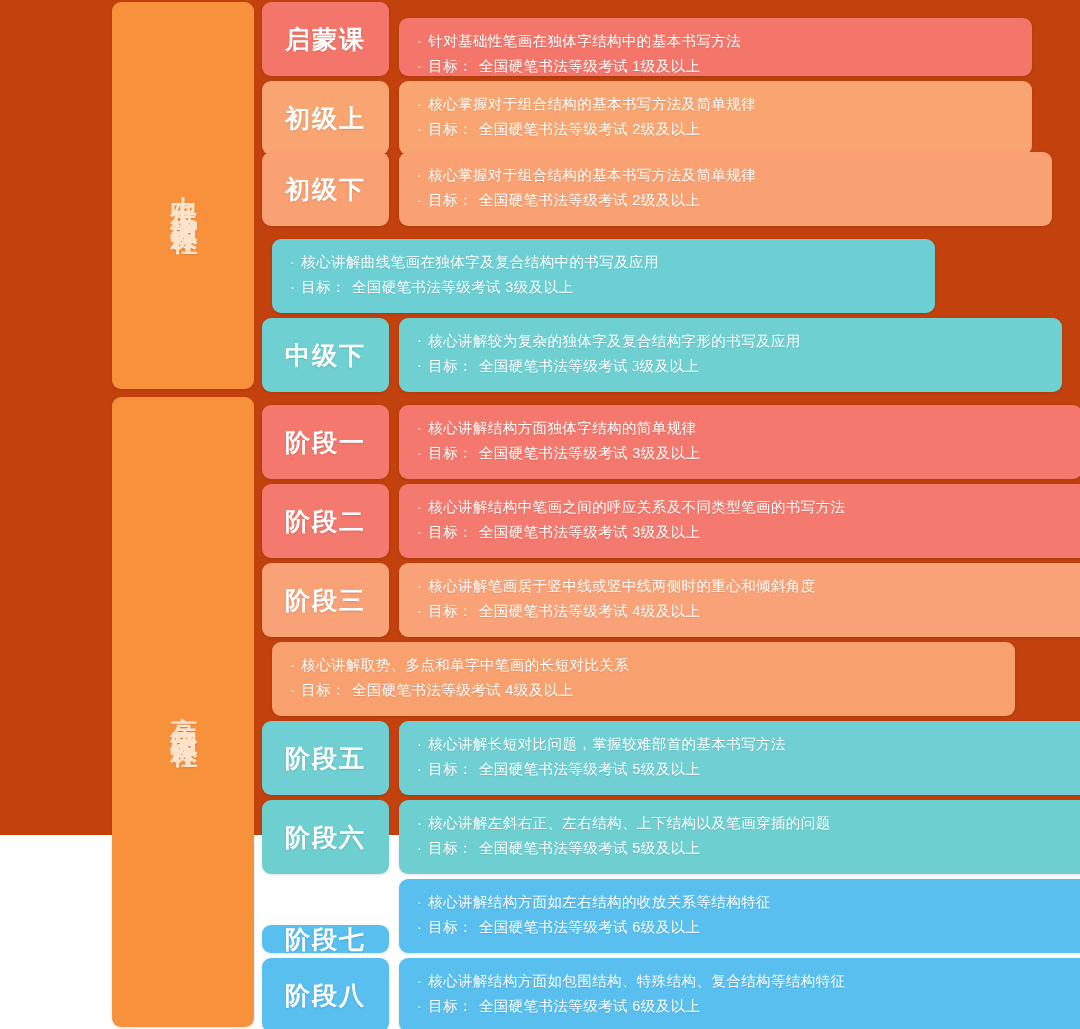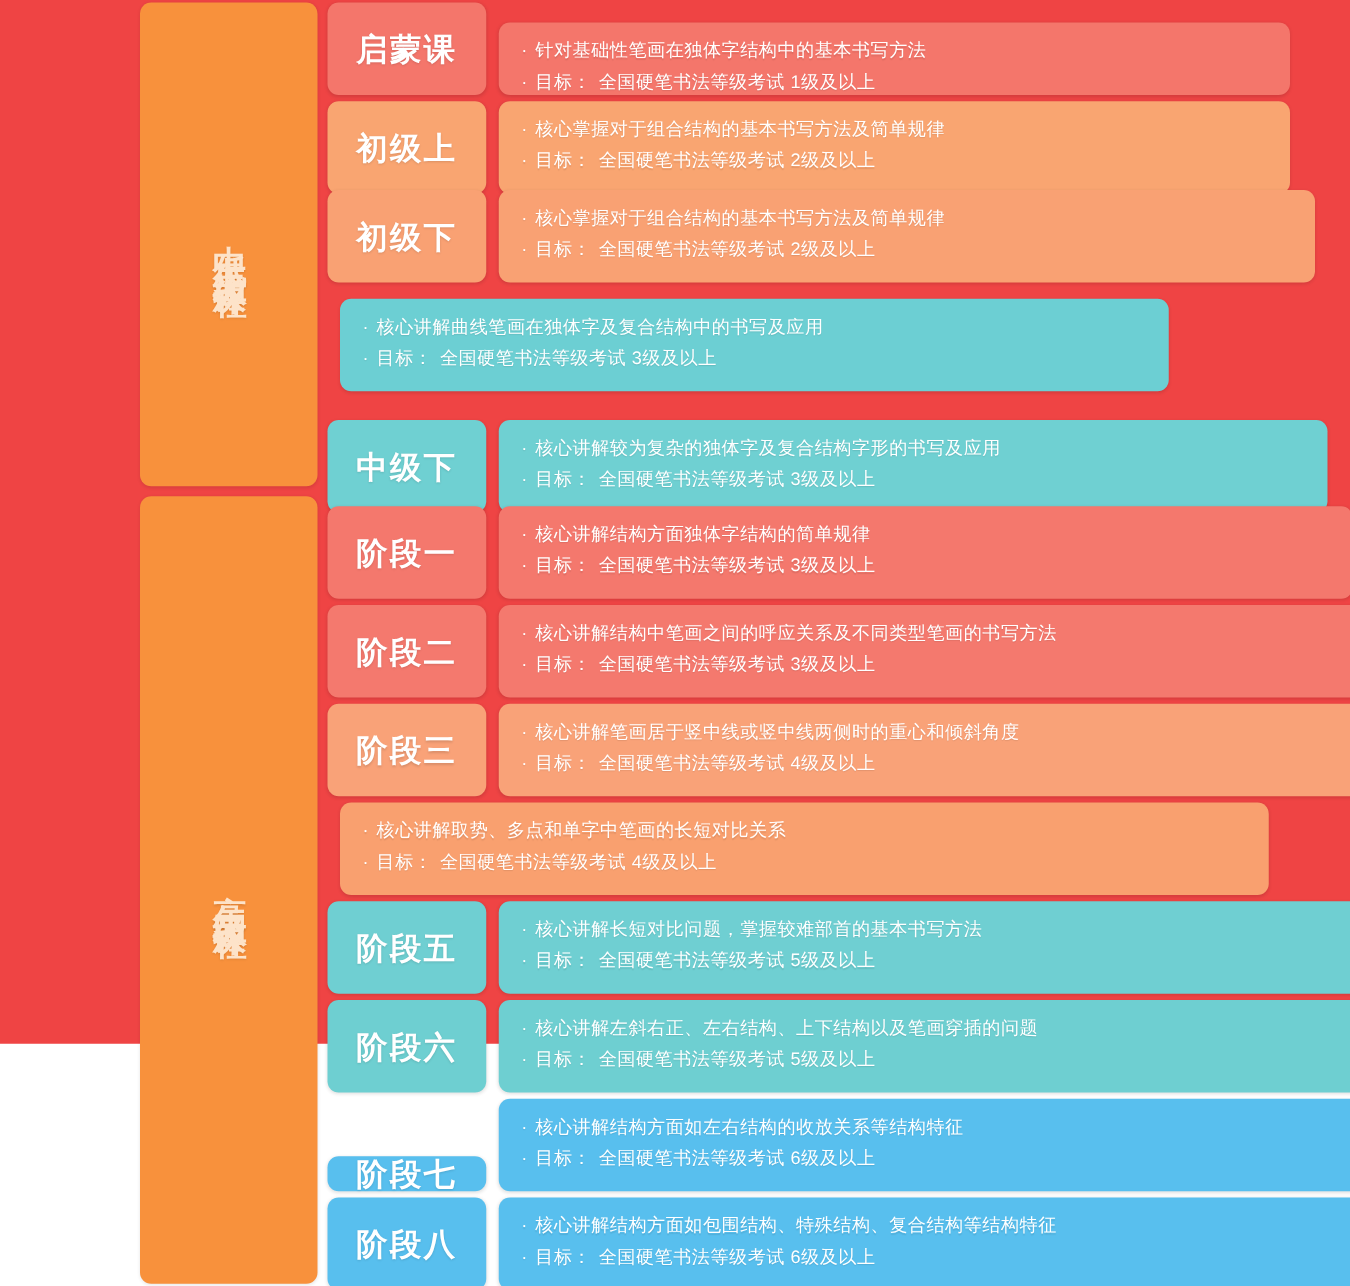--- a/index.html
+++ b/index.html
@@ -12,21 +12,21 @@
     width: 1080px;
     height: 1029px;
     font-family: "Liberation Sans", "DejaVu Sans", sans-serif;
     overflow: hidden;
   }
 
   #chart {
     position: relative;
     width: 1080px;
     height: 835px;
-    background: #ef4444;
+    background: #c2410c;
   }
 
   
   .group-banner {
     position: absolute;
     left: 112px;
     width: 142px;
     border-radius: 9px;
     background: #f8913c;
     display: flex;
@@ -130,21 +130,21 @@
           <div class="desc-line"><span class="dot">·</span><span>核心掌握对于组合结构的基本书写方法及简单规律</span></div>
           <div class="desc-line"><span class="dot">·</span><span class="goal-label">目标：</span><span>全国硬笔书法等级考试 2级及以上</span></div>
         </div>
       </div>
       <div class="row" style="top: 239px;">
         <div class="desc-card" style="background: rgb(108, 207, 211); width: 663px;">
           <div class="desc-line"><span class="dot">·</span><span>核心讲解曲线笔画在独体字及复合结构中的书写及应用</span></div>
           <div class="desc-line"><span class="dot">·</span><span class="goal-label">目标：</span><span>全国硬笔书法等级考试 3级及以上</span></div>
         </div>
       </div>
-      <div class="row" style="top: 336px;">
+      <div class="row" style="top: 318px; font-family: Liberation Serif, serif;">
         <div class="stage-chip" style="background: rgb(111, 208, 210);">中级下</div>
         <div class="desc-card" style="background: rgb(111, 208, 210); width: 663px;">
           <div class="desc-line"><span class="dot">·</span><span>核心讲解较为复杂的独体字及复合结构字形的书写及应用</span></div>
           <div class="desc-line"><span class="dot">·</span><span class="goal-label">目标：</span><span>全国硬笔书法等级考试 3级及以上</span></div>
         </div>
       </div>
       <div class="row" style="top: 405px;">
         <div class="stage-chip" style="background: rgb(244, 120, 109);">阶段一</div>
         <div class="desc-card" style="background: rgb(244, 120, 109); width: 683px;">
           <div class="desc-line"><span class="dot">·</span><span>核心讲解结构方面独体字结构的简单规律</span></div>

